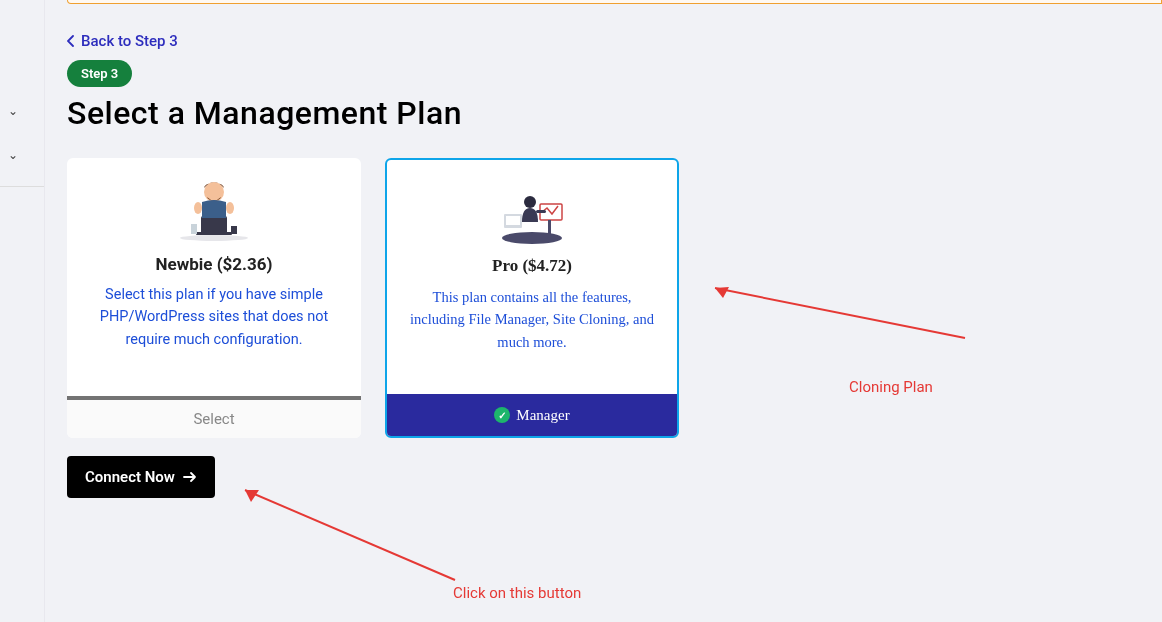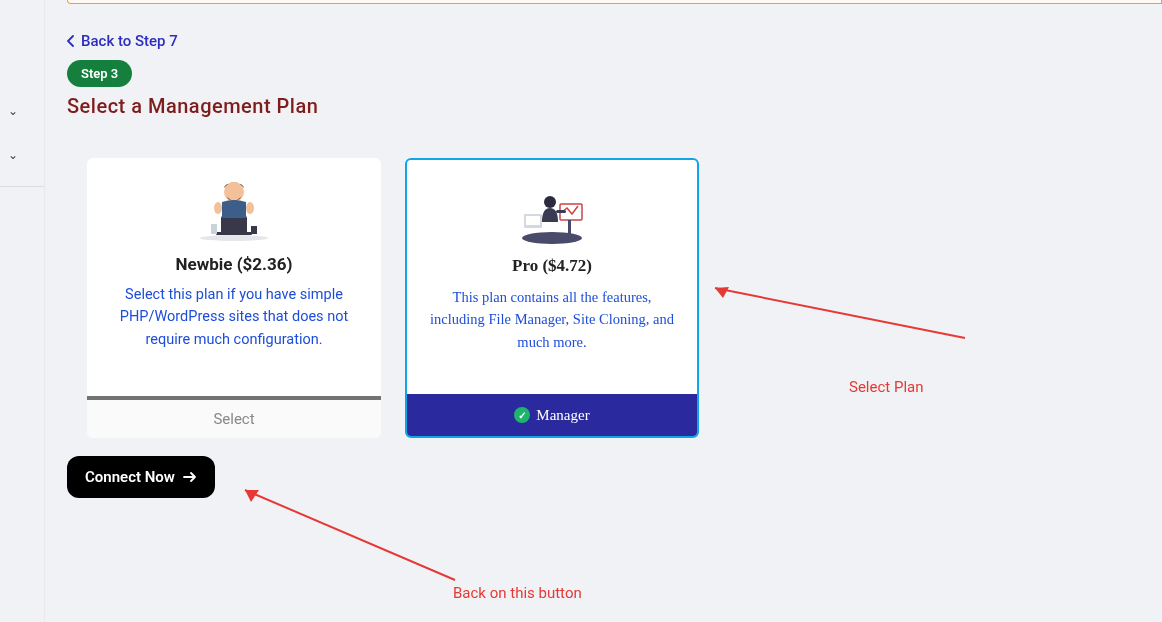--- a/index.html
+++ b/index.html
@@ -73,32 +73,31 @@
       color: #fff;
       font-size: 13px;
       font-weight: 600;
       padding: 6px 14px;
       border-radius: 14px;
     }
     .heading {
       position: absolute;
       top: 94px;
       left: 22px;
-      font-size: 20px;
+      font-size: 32px;
       font-weight: 500;
-      color: #7f1d1d;
+      color: #000000;
       letter-spacing: 0.5px;
     }
     .cards {
       position: absolute;
       top: 158px;
       left: 22px;
       display: flex;
       gap: 24px;
-      margin-left: 20px;
     }
     .card {
       width: 294px;
       height: 280px;
       background: #fff;
       border-radius: 6px;
       display: flex;
       flex-direction: column;
       position: relative;
       overflow: hidden;
@@ -165,21 +164,21 @@
       color: #fff;
       font-size: 10px;
       font-weight: bold;
     }
     .connect-btn {
       position: absolute;
       top: 456px;
       left: 22px;
       background: #000;
       color: #fff;
-      border-radius: 12px;
+      border-radius: 4px;
       padding: 12px 18px;
       font-size: 15px;
       font-weight: 600;
       display: flex;
       align-items: center;
       gap: 8px;
       cursor: pointer;
     }
     .annotation {
       position: absolute;
@@ -202,21 +201,21 @@
   <div class="sidebar-border"></div>
 </div>
 
 <div class="main">
   <div class="alert-stub"></div>
 
   <div class="back-link">
     <svg width="8" height="12" viewBox="0 0 8 12">
         <path d="M6 1 L1 6 L6 11" stroke="#2d2dbd" stroke-width="1.8" fill="none" stroke-linecap="round"></path>
       </svg>
-    <span>Back to Step 7</span>
+    <span>Back to Step 3</span>
   </div>
 
   <div class="step-badge">Step 3</div>
 
   <h1 class="heading">Select a Management Plan</h1>
 
   <div class="cards">
 
     <div class="card">
       <div class="card-body">
@@ -269,22 +268,22 @@
 
   </div>
 
   <div class="connect-btn">
     <span>Connect Now</span>
     <svg width="14" height="12" viewBox="0 0 14 12">
         <path d="M1 6 H12 M8 2 L12 6 L8 10" stroke="#fff" stroke-width="1.8" fill="none" stroke-linecap="round" stroke-linejoin="round"></path>
       </svg>
   </div>
 
-  <div class="annotation anno1">Select Plan</div>
-  <div class="annotation anno2">Back on this button</div>
+  <div class="annotation anno1">Cloning Plan</div>
+  <div class="annotation anno2">Click on this button</div>
 
   <svg class="arrow" style="left:660px; top:278px;" width="270" height="70" viewBox="0 0 270 70">
     <line x1="260" y1="60" x2="10" y2="10" stroke="#e53935" stroke-width="2"></line>
     <polygon points="10,10 24,9 18,20" fill="#e53935"></polygon>
   </svg>
 
   <svg class="arrow" style="left:190px; top:480px;" width="230" height="110" viewBox="0 0 230 110">
     <line x1="220" y1="100" x2="10" y2="10" stroke="#e53935" stroke-width="2"></line>
     <polygon points="10,10 24,10 16,22" fill="#e53935"></polygon>
   </svg>

